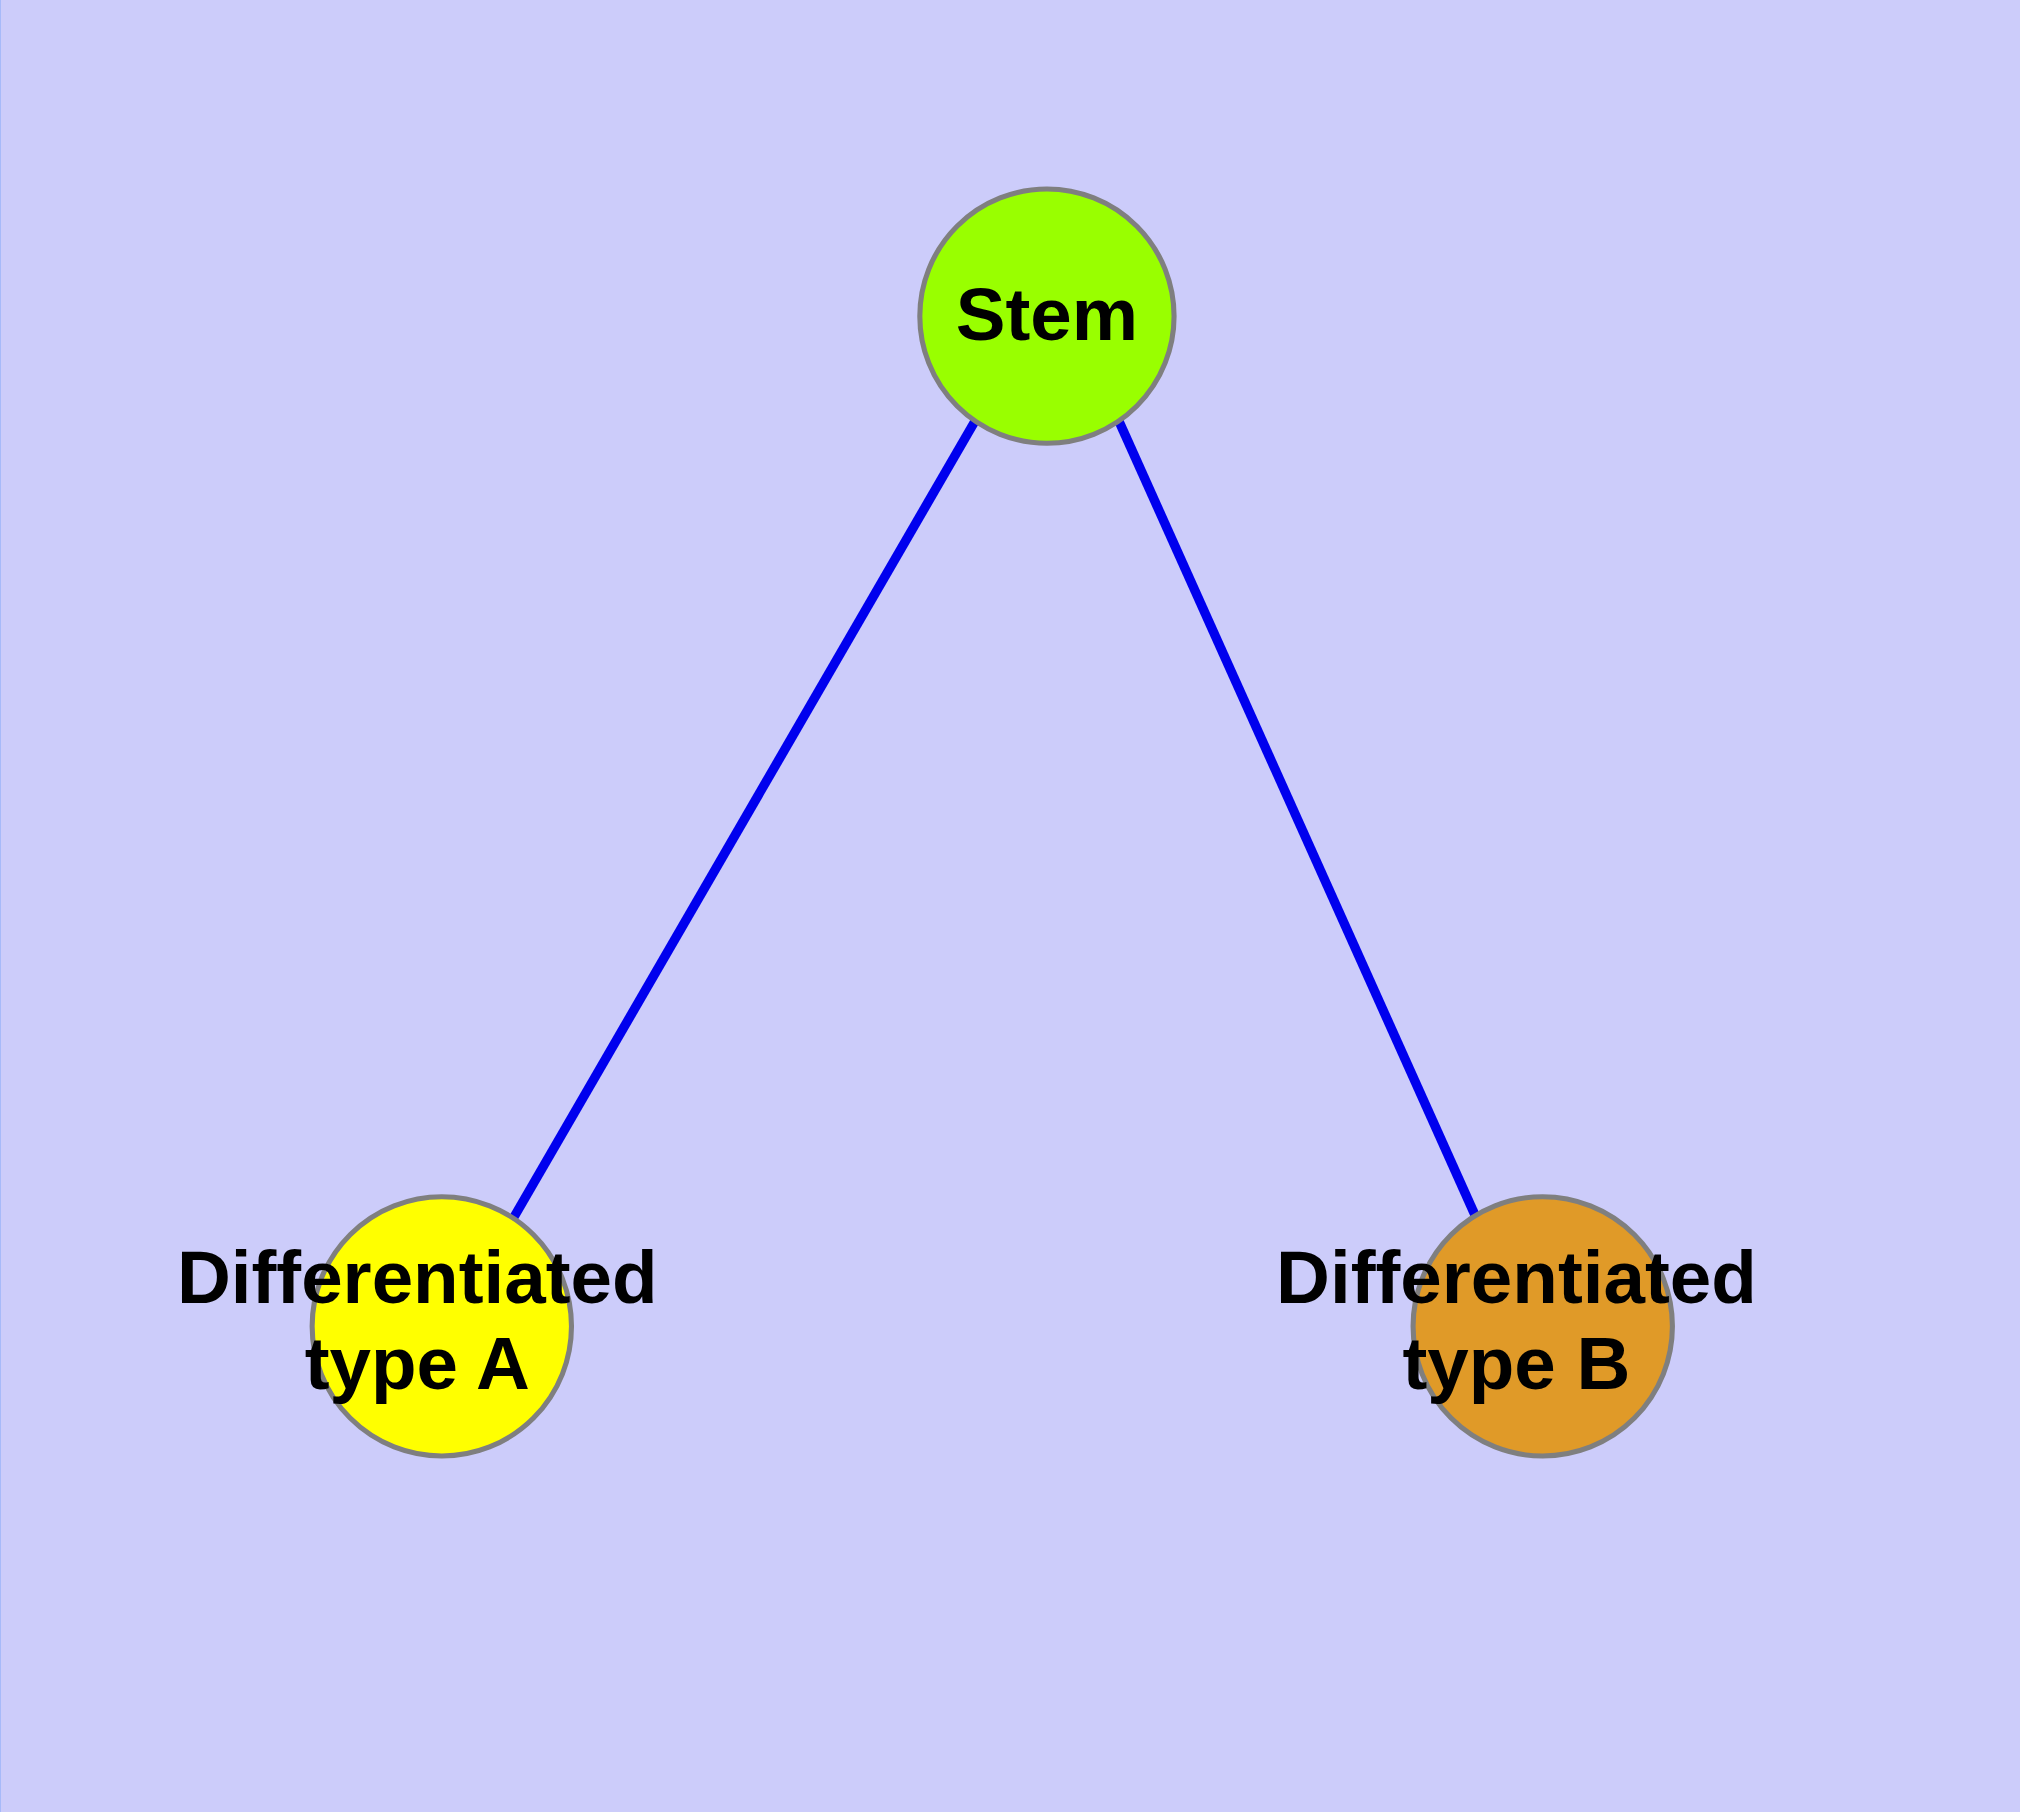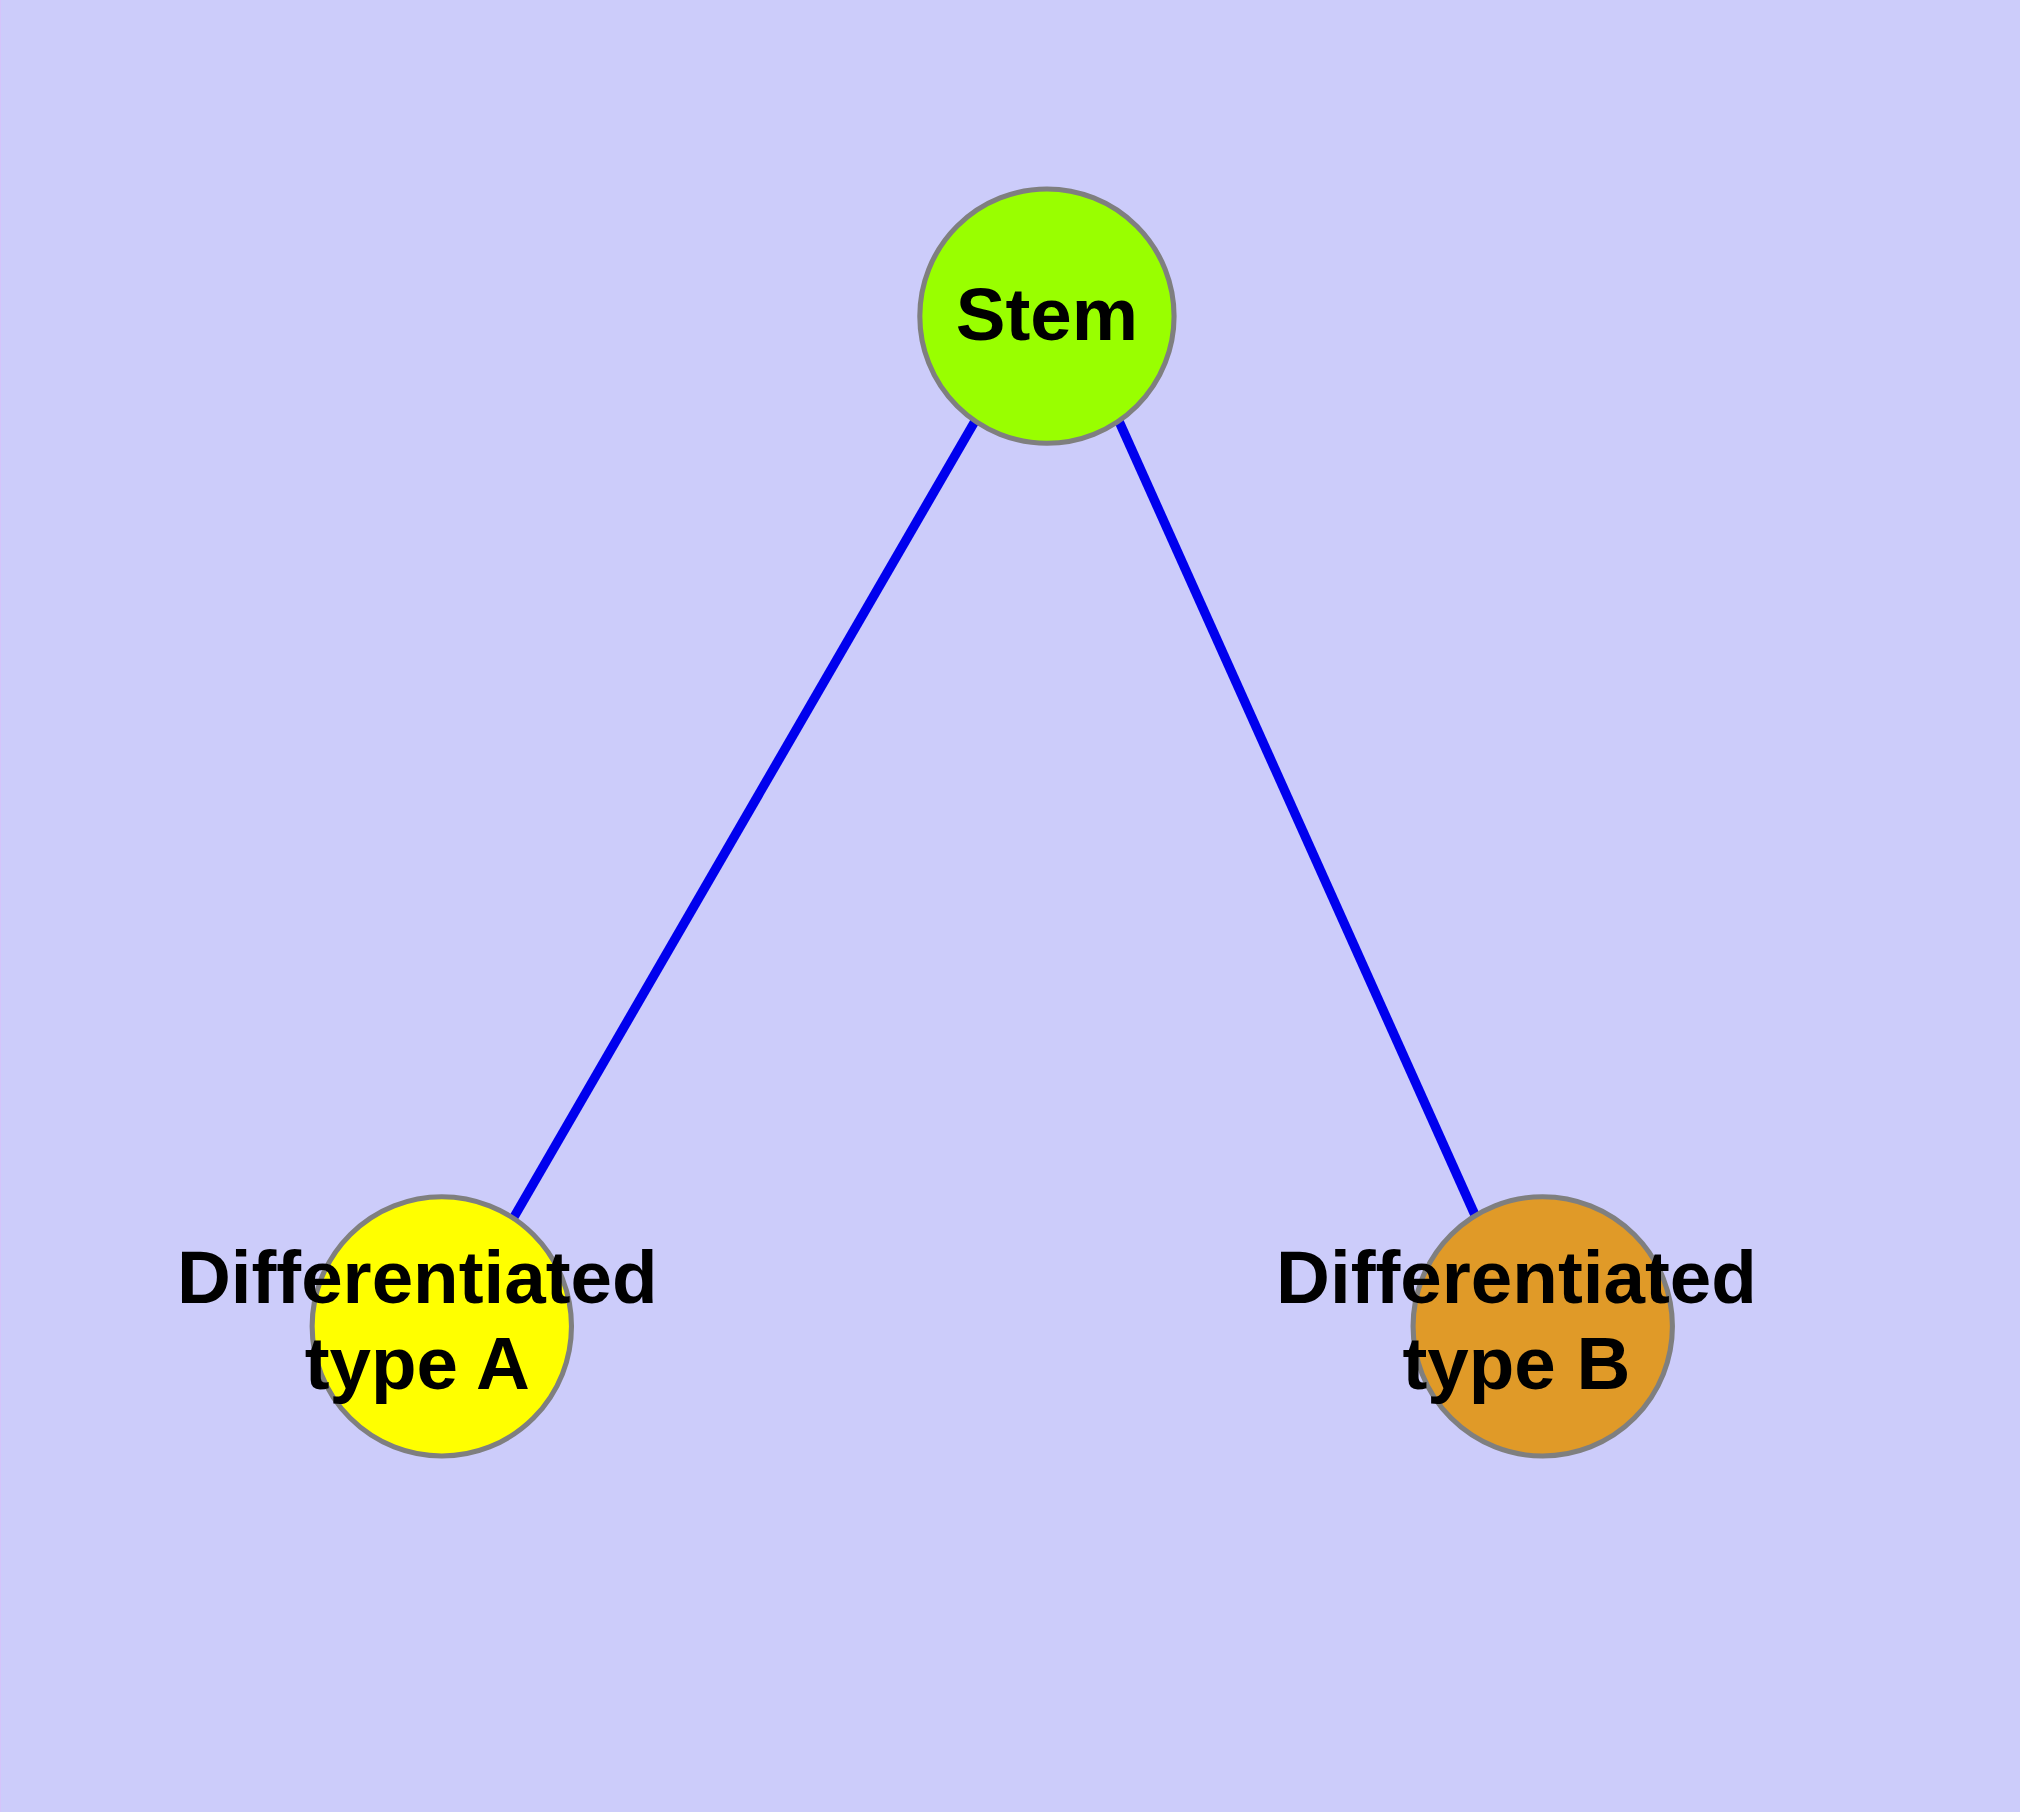--- a/index.html
+++ b/index.html
@@ -27,21 +27,21 @@
     font-weight: bold;
     fill: #000000;
     text-anchor: middle;
     dominant-baseline: middle;
     pointer-events: none;
   }
 </style>
 </head>
 <body style="background: rgb(204, 204, 250);">
 
-<div id="canvas" style="width: 2021px; height: 1812px; background: #f0abfc;">
+<div id="canvas" style="width: 2021px; height: 1812px; background: #3b82f6;">
   <svg id="graph-svg" viewBox="0 0 2384 2138">
 
     <rect x="0" y="0" width="2384" height="2138" fill="#ccccfa"></rect>
 
     <g>
       <line x1="1150" y1="497" x2="605" y2="1438" stroke="#0000ee" stroke-width="11" stroke-linecap="butt"></line>
       <line x1="1320" y1="497" x2="1742" y2="1438" stroke="#0000ee" stroke-width="11" stroke-linecap="butt"></line>
     </g>
 
     <g>

